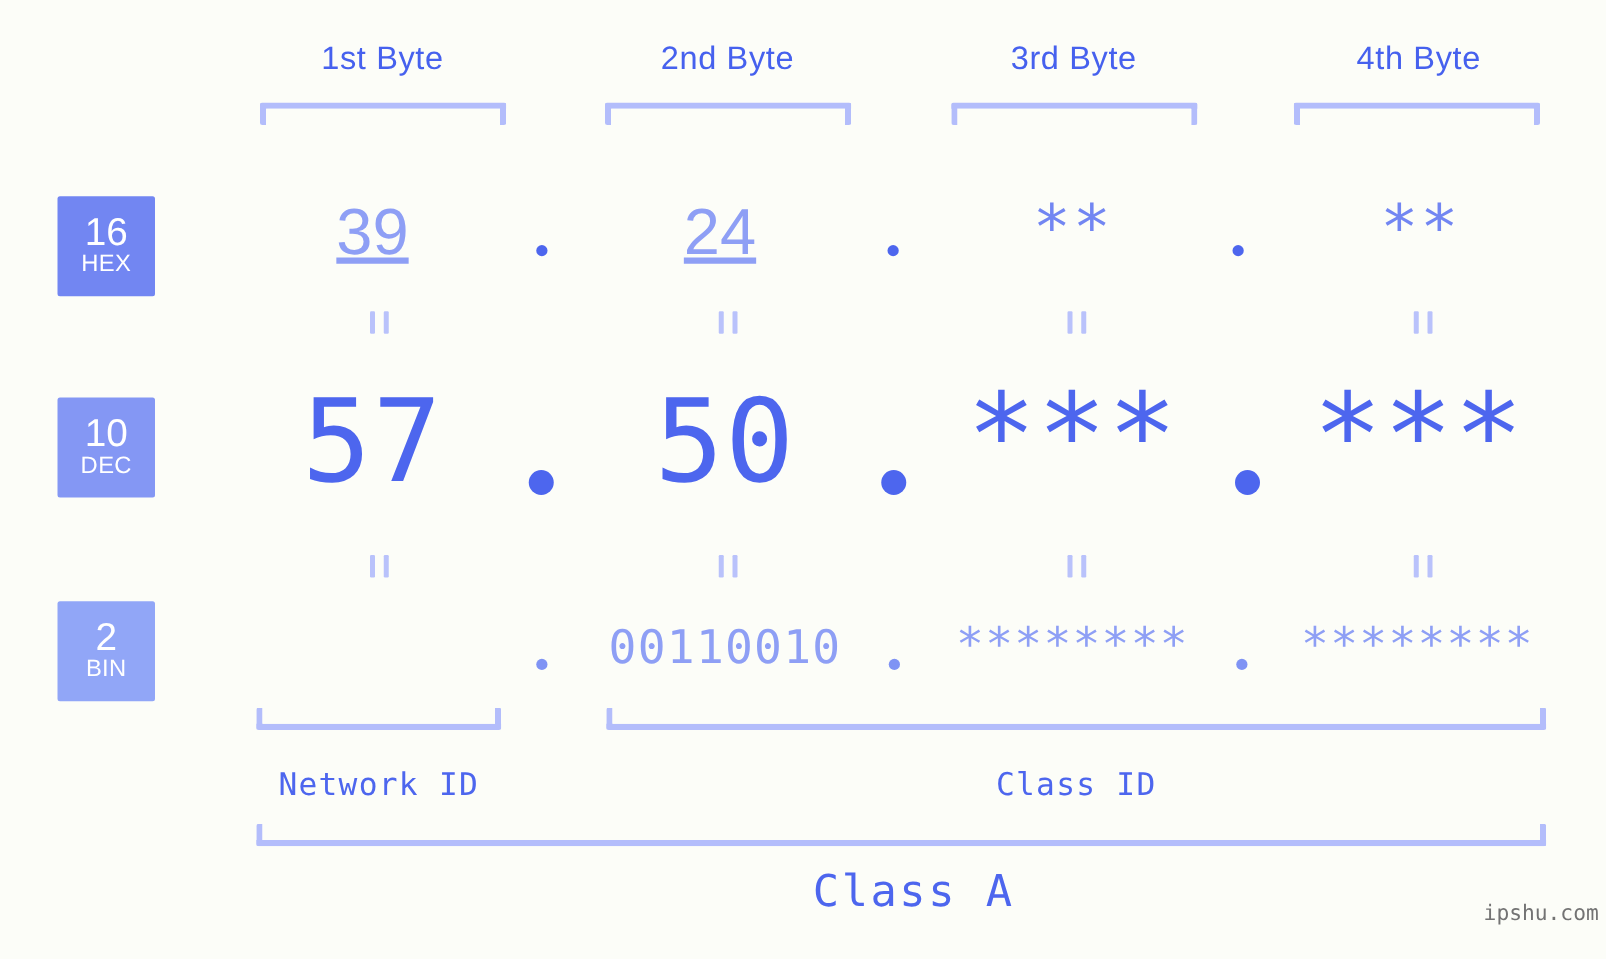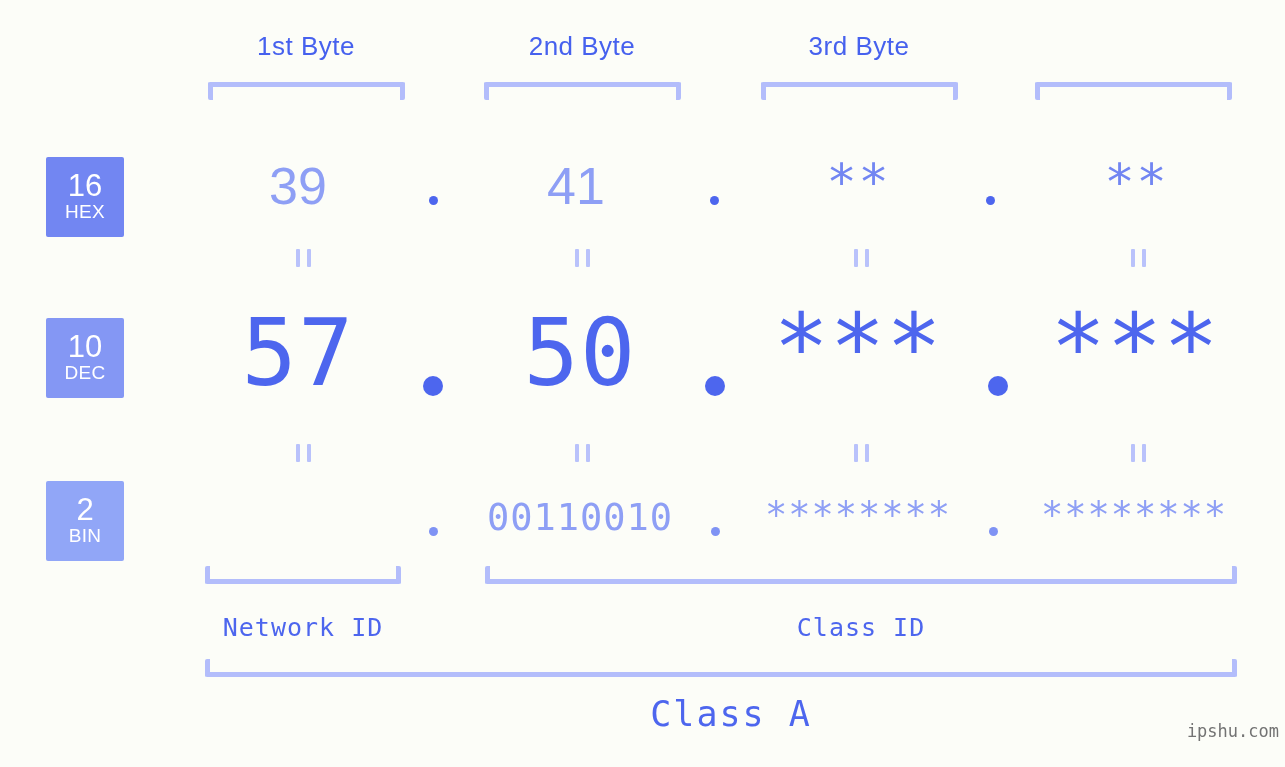--- a/index.html
+++ b/index.html
@@ -85,20 +85,21 @@
     position: absolute;
     text-align: center;
     white-space: nowrap;
   }
 
   .hex-val {
     font-family: "Liberation Sans", sans-serif;
     font-size: 52px;
     color: #8e9ff5;
     line-height: 52px;
+    text-decoration: underline;
   }
   .hex-star {
     font-family: "DejaVu Sans Mono", monospace;
     font-size: 50px;
     color: #7286f2;
     line-height: 52px;
     letter-spacing: 2px;
   }
   .dec-val {
     font-family: "DejaVu Sans Mono", monospace;
@@ -178,20 +179,21 @@
   }
 </style>
 </head>
 <body>
 
 <div id="stage">
 
   <div class="byte-label" style="left:176px;">1st Byte</div>
   <div class="byte-label" style="left:452px;">2nd Byte</div>
   <div class="byte-label" style="left:729px;">3rd Byte</div>
+  <div class="byte-label" style="left:1005px;">4th Byte</div>
 
   <div class="bracket bracket-top" style="left:208px; top:82px; width:197px;"></div>
   <div class="bracket bracket-top" style="left:484px; top:82px; width:197px;"></div>
   <div class="bracket bracket-top" style="left:761px; top:82px; width:197px;"></div>
   <div class="bracket bracket-top" style="left:1035px; top:82px; width:197px;"></div>
 
   <div class="badge" style="top:157px; background:#7286f2;">
     <span class="num">16</span>
     <span class="nm">HEX</span>
   </div>
@@ -200,21 +202,21 @@
     <span class="nm">DEC</span>
   </div>
   <div class="badge" style="top:481px; background:#91a6f7;">
     <span class="num">2</span>
     <span class="nm">BIN</span>
   </div>
 
   <div class="cell hex-val" style="left:178px; top:160px; width:240px;">39</div>
   <div class="dot dot-sm" style="left:429px; top:196px;"></div>
 
-  <div class="cell hex-val" style="left:456px; top:160px; width:240px;">41</div>
+  <div class="cell hex-val" style="left:456px; top:160px; width:240px;">24</div>
   <div class="dot dot-sm" style="left:710px; top:196px;"></div>
 
   <div class="cell hex-star" style="left:736px; top:156px; width:245px;">**</div>
   <div class="dot dot-sm" style="left:986px; top:196px;"></div>
 
   <div class="cell hex-star" style="left:1014px; top:156px; width:245px;">**</div>
 
   <div class="eq" style="left:292px; top:248px;">
     <span></span>
       <span></span>

